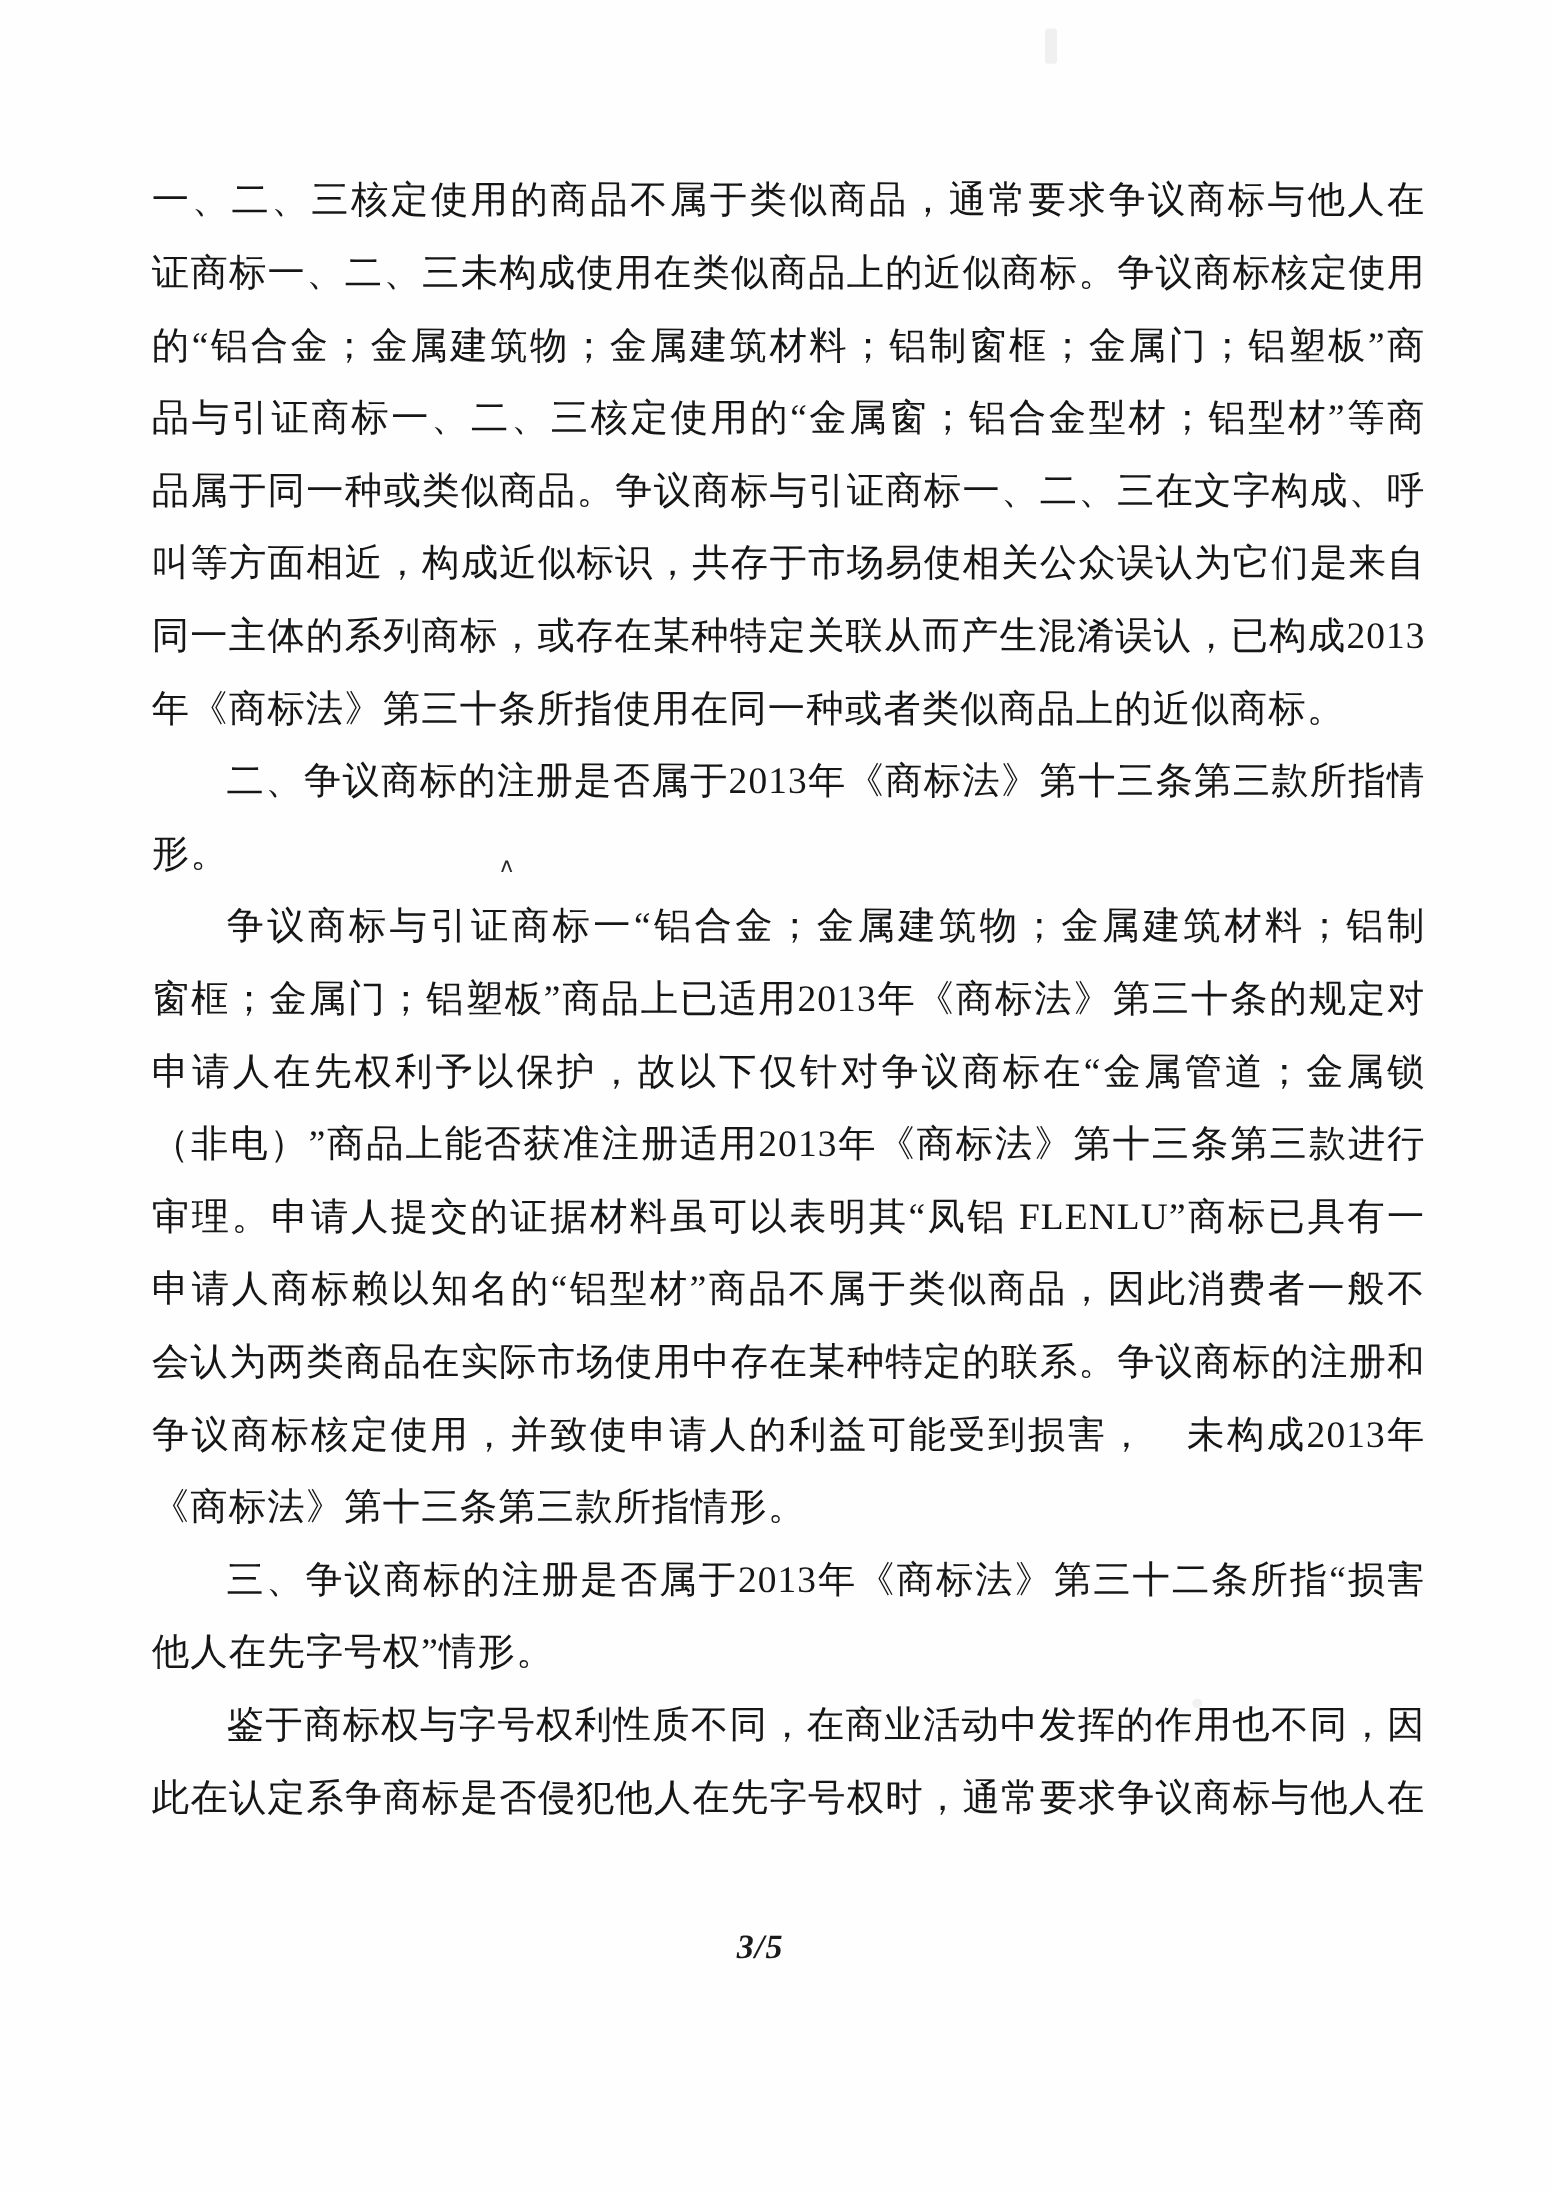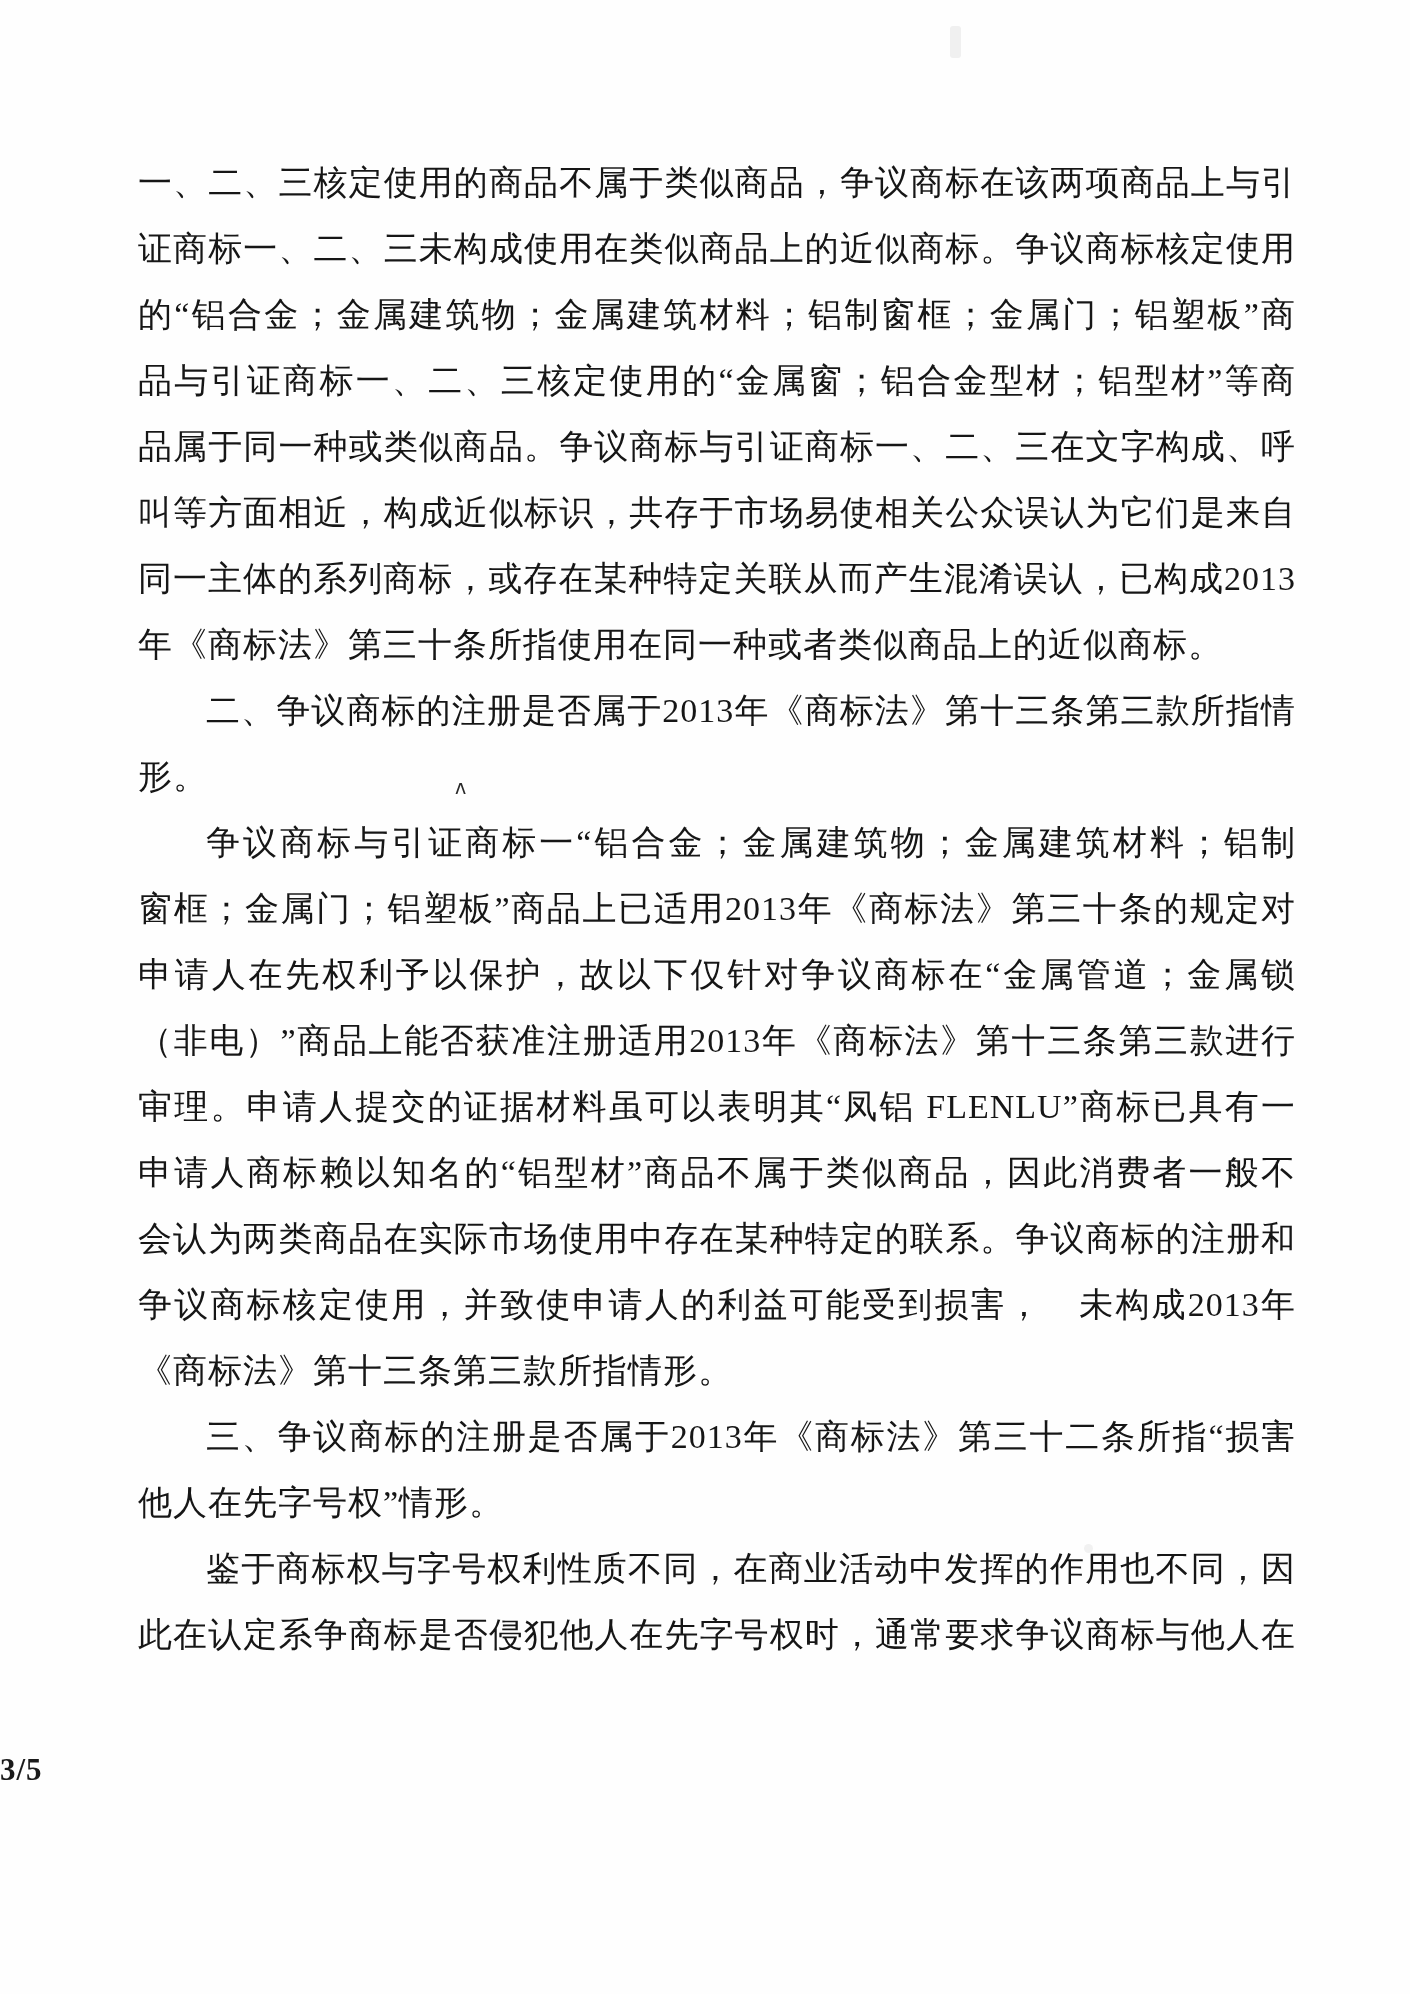--- a/index.html
+++ b/index.html
@@ -37,24 +37,26 @@
     text-align-last: left;
   }
   .ln.ind {
     text-indent: 2em;
   }
   .page-number {
     position: absolute;
     left: 0;
     right: 28px;
     top: 1752px;
+    text-align: center;
     font-size: 31px;
     font-weight: bold;
     letter-spacing: 1px;
     color: #1a1a1a;
+    font-style: italic;
   }
   .caret-mark {
     position: absolute;
     left: 455px;
     top: 776px;
     font-size: 19px;
     color: #2a2a2a;
     font-family: "DejaVu Sans", sans-serif;
   }
   .smudge-top {
@@ -77,21 +79,21 @@
   }
 </style>
 </head>
 <body>
 
 <div class="page">
 
   <div class="smudge-top"></div>
 
   <div class="textblock">
-    <div class="ln">一、二、三核定使用的商品不属于类似商品，争议商标在该两项商品上与引</div>
+    <div class="ln">一、二、三核定使用的商品不属于类似商品，通常要求争议商标与他人在</div>
     <div class="ln">证商标一、二、三未构成使用在类似商品上的近似商标。争议商标核定使用</div>
     <div class="ln">的“铝合金；金属建筑物；金属建筑材料；铝制窗框；金属门；铝塑板”商</div>
     <div class="ln">品与引证商标一、二、三核定使用的“金属窗；铝合金型材；铝型材”等商</div>
     <div class="ln">品属于同一种或类似商品。争议商标与引证商标一、二、三在文字构成、呼</div>
     <div class="ln">叫等方面相近，构成近似标识，共存于市场易使相关公众误认为它们是来自</div>
     <div class="ln">同一主体的系列商标，或存在某种特定关联从而产生混淆误认，已构成2013</div>
     <div class="ln end">年《商标法》第三十条所指使用在同一种或者类似商品上的近似商标。</div>
     <div class="ln ind">二、争议商标的注册是否属于2013年《商标法》第十三条第三款所指情</div>
     <div class="ln end">形。</div>
     <div class="ln ind">争议商标与引证商标一“铝合金；金属建筑物；金属建筑材料；铝制</div>

